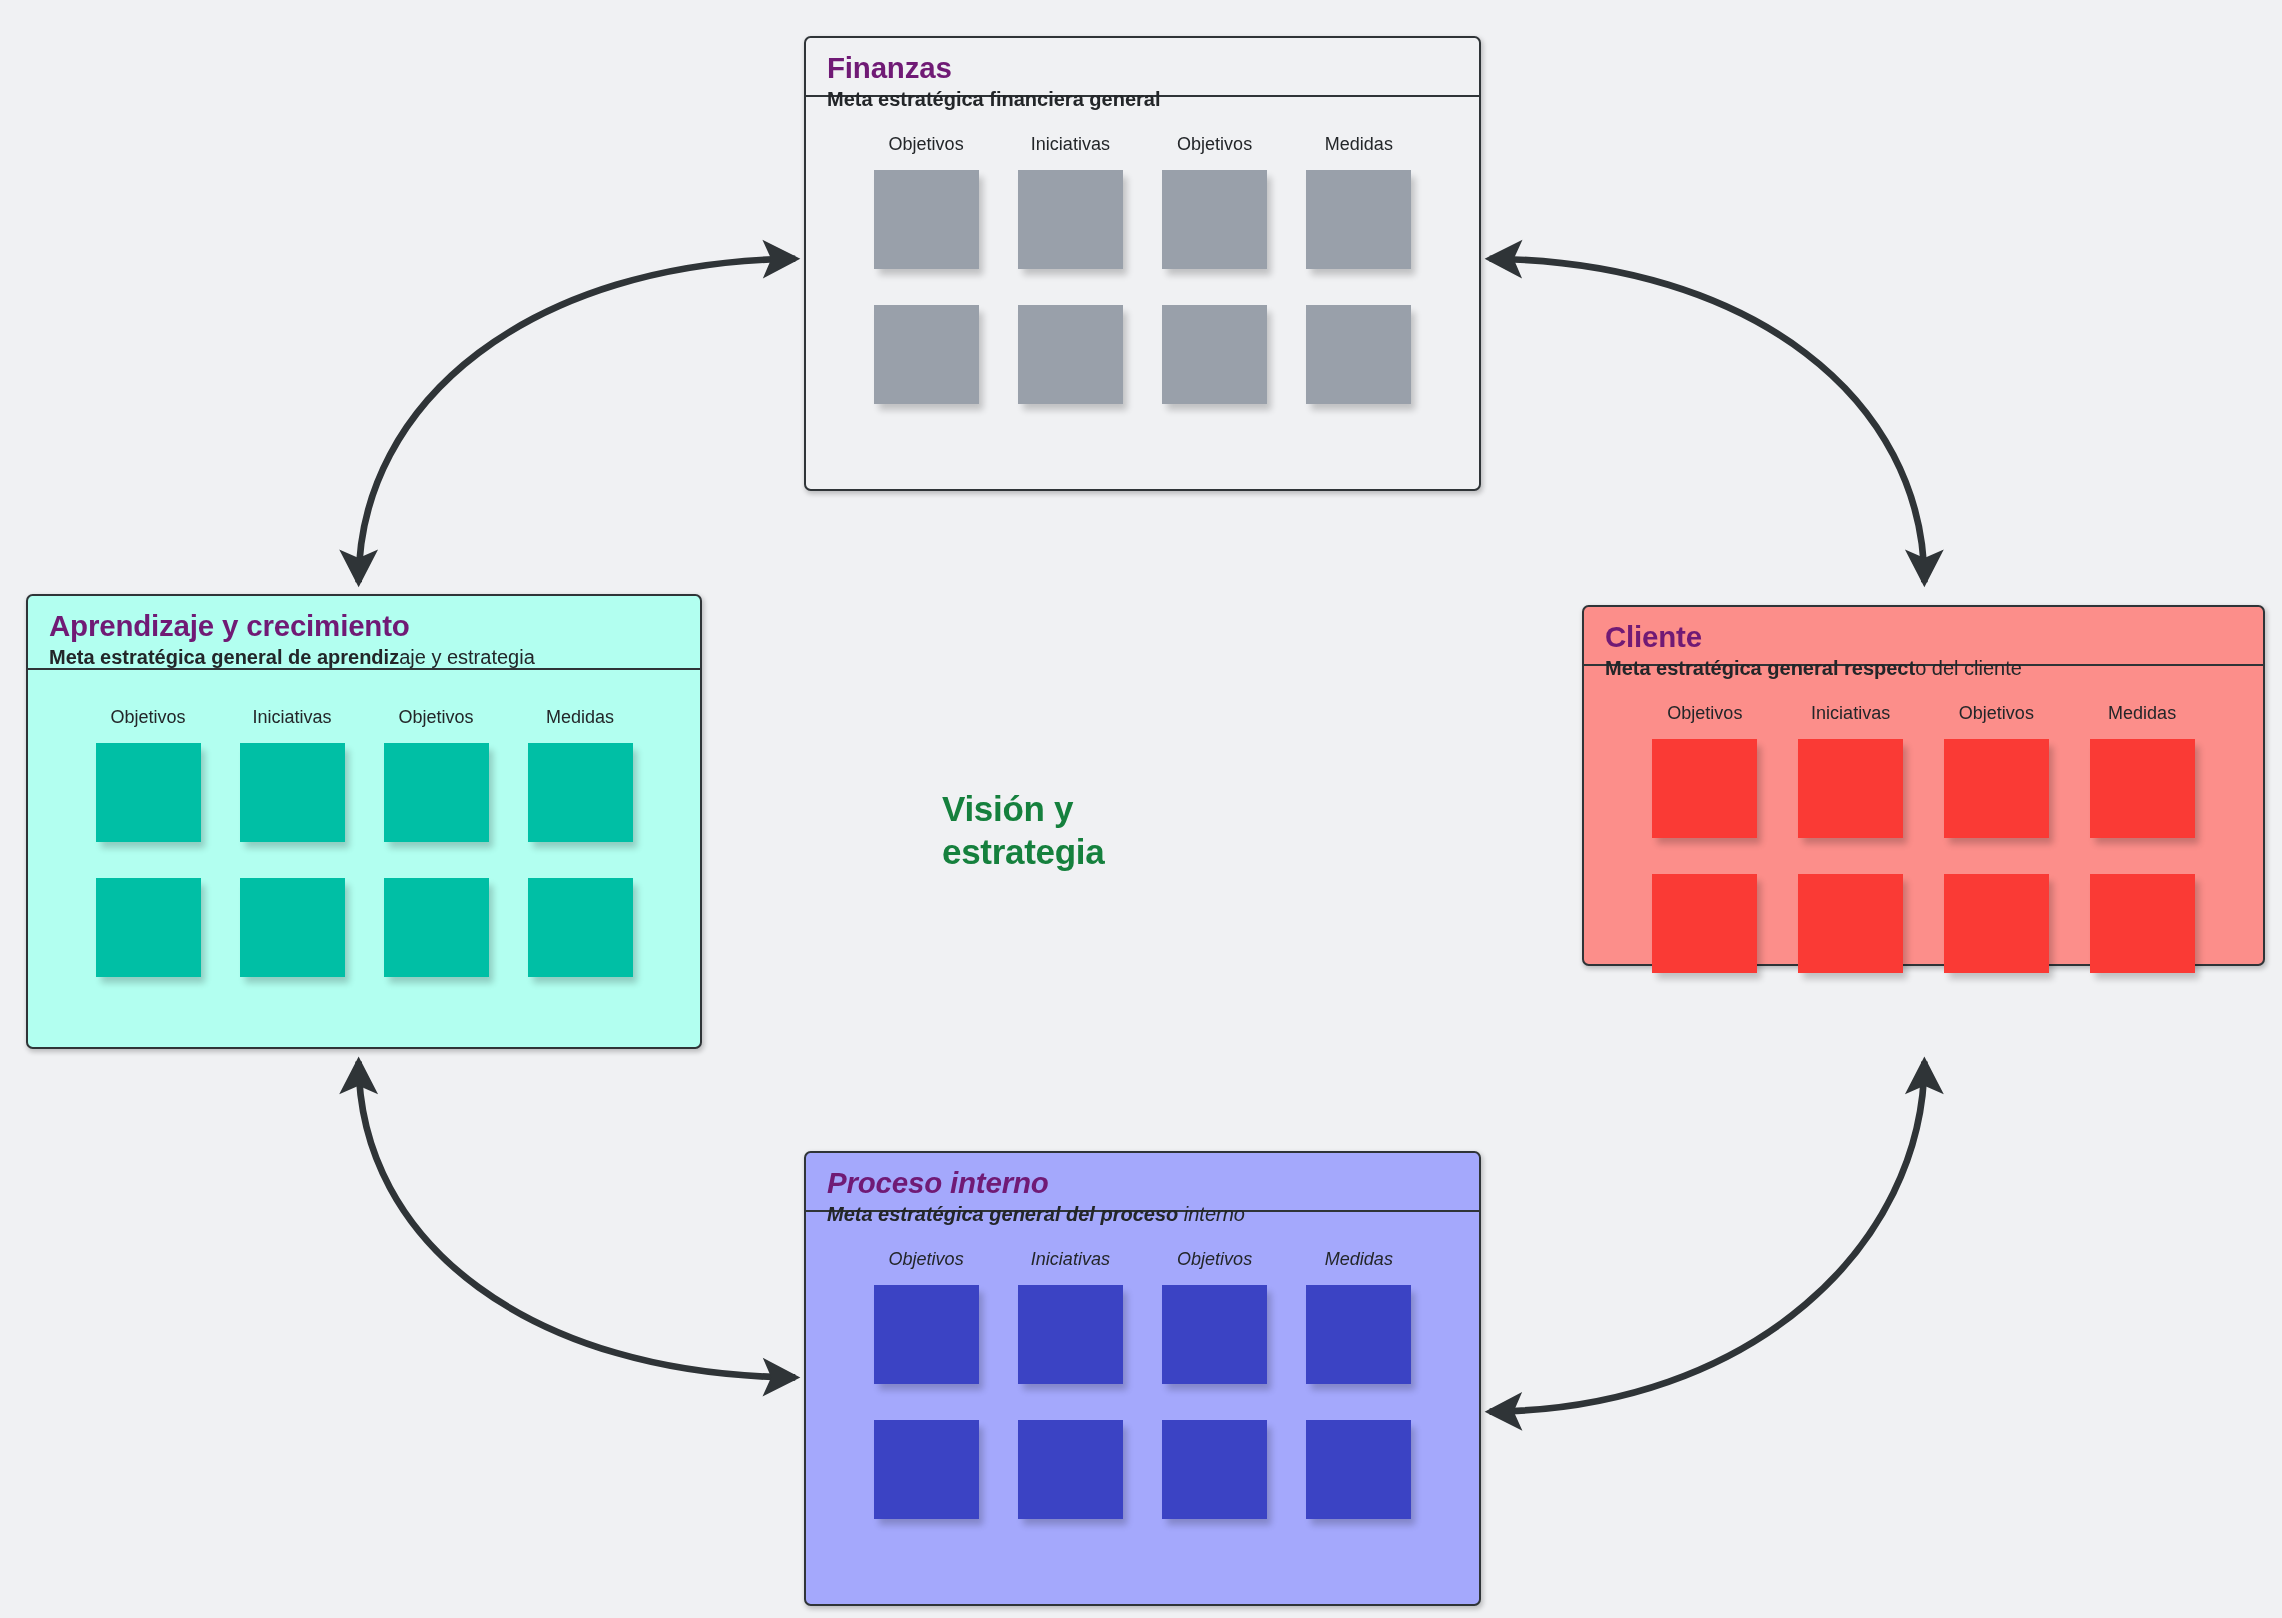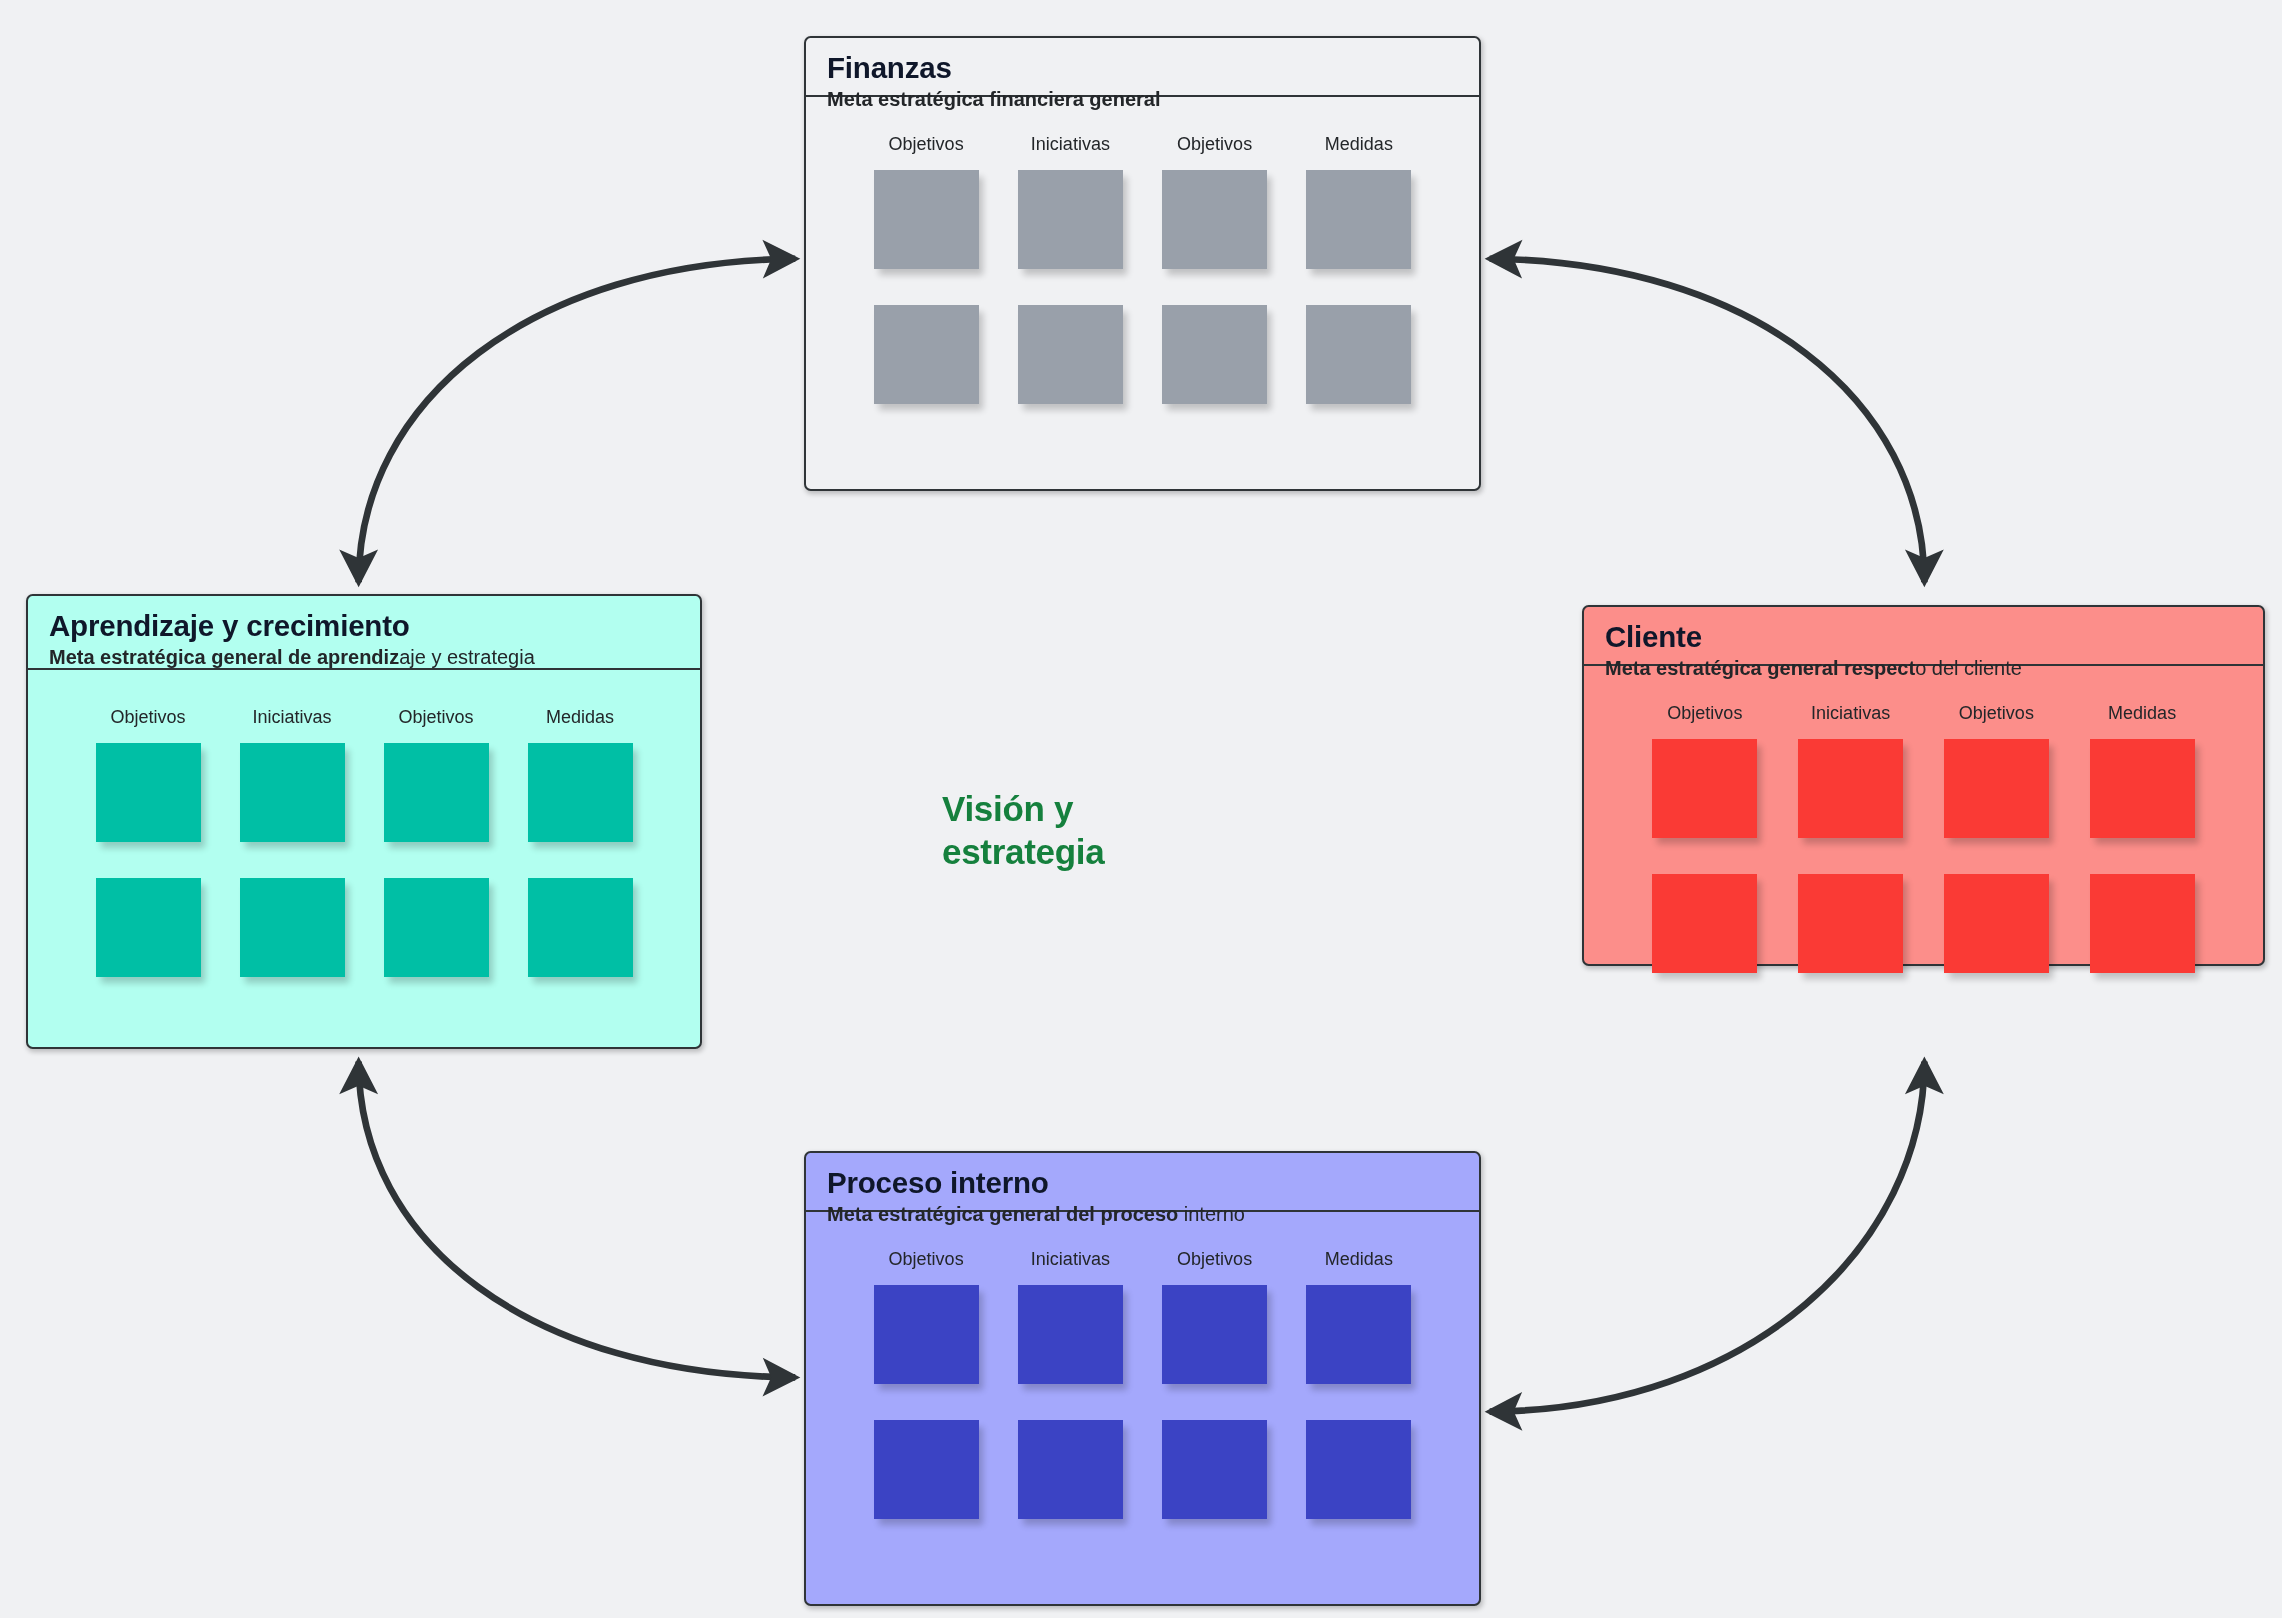--- a/index.html
+++ b/index.html
@@ -34,21 +34,21 @@
     box-shadow: 1.9px 2.9px 4.8px rgba(0,0,0,0.22);
   }
   .panel-header {
     box-sizing: border-box;
     padding: 13.3px 21px 9.5px 21px;
     border-bottom: 2.9px solid #2f3437;
   }
   .panel-title {
     font-size: 29.5px;
     font-weight: bold;
-    color: #0f172a;
+    color: #701a75;
     line-height: 1.12;
     letter-spacing: -0.2px;
   }
   .panel-subtitle {
     font-size: 20px;
     color: #232629;
     line-height: 1.35;
     margin-top: 1.9px;
   }
   .panel-subtitle .b { font-weight: bold; }
@@ -110,21 +110,21 @@
   #panel-finance  .panel-body   { height: 390px; }
 
   #panel-learning { left: 26px;   top: 594px;  width: 676px;  height: 455px; }
   #panel-learning .panel-header { height: 74px; }
   #panel-learning .panel-body   { height: 390px; }
 
   #panel-customer { left: 1582px; top: 605px;  width: 683px;  height: 361px; }
   #panel-customer .panel-header { height: 59px; }
   #panel-customer .panel-body   { height: 390px; }
 
-  #panel-process  { left: 804px;  top: 1151px; width: 677px;  height: 455px; }
+  #panel-process  { left: 804px;  top: 1151px; width: 677px;  height: 455px; font-style: italic; }
   #panel-process  .panel-header { height: 59px; }
   #panel-process  .panel-body   { height: 390px; }
 
   
   #vision {
     position: absolute;
     left: 942px;
     top: 788px;
     width: 285px;
     font-size: 35px;

